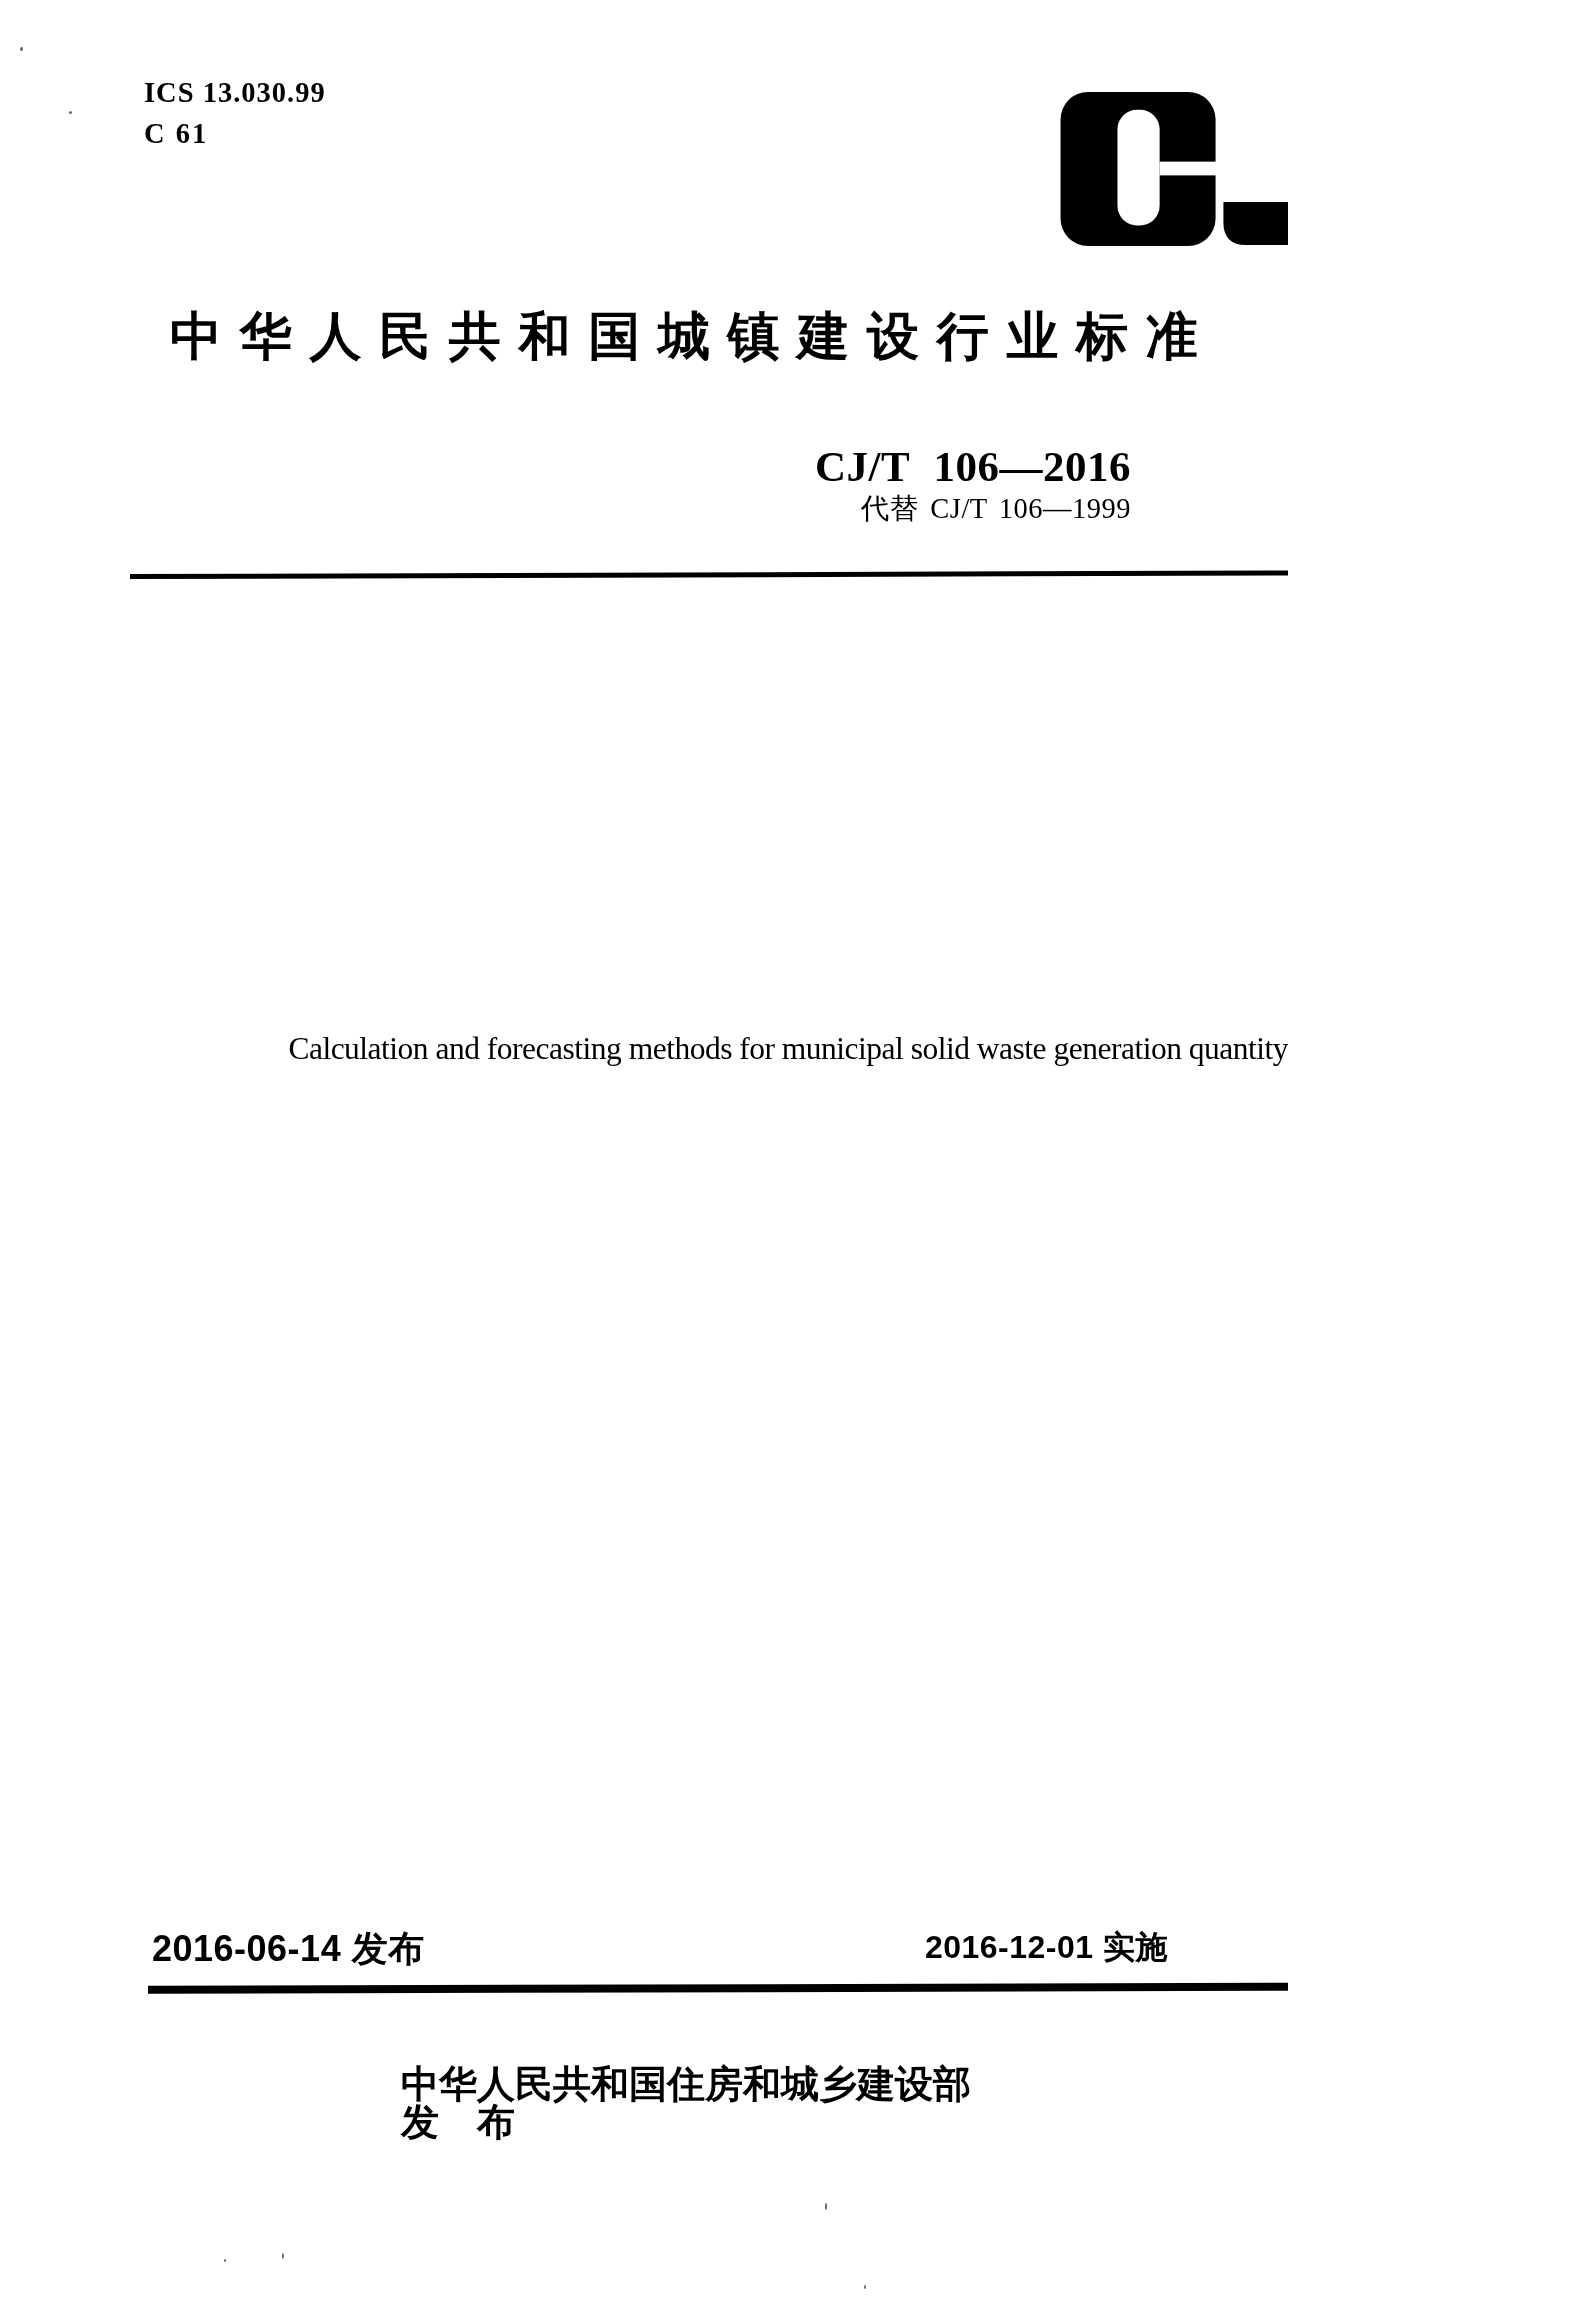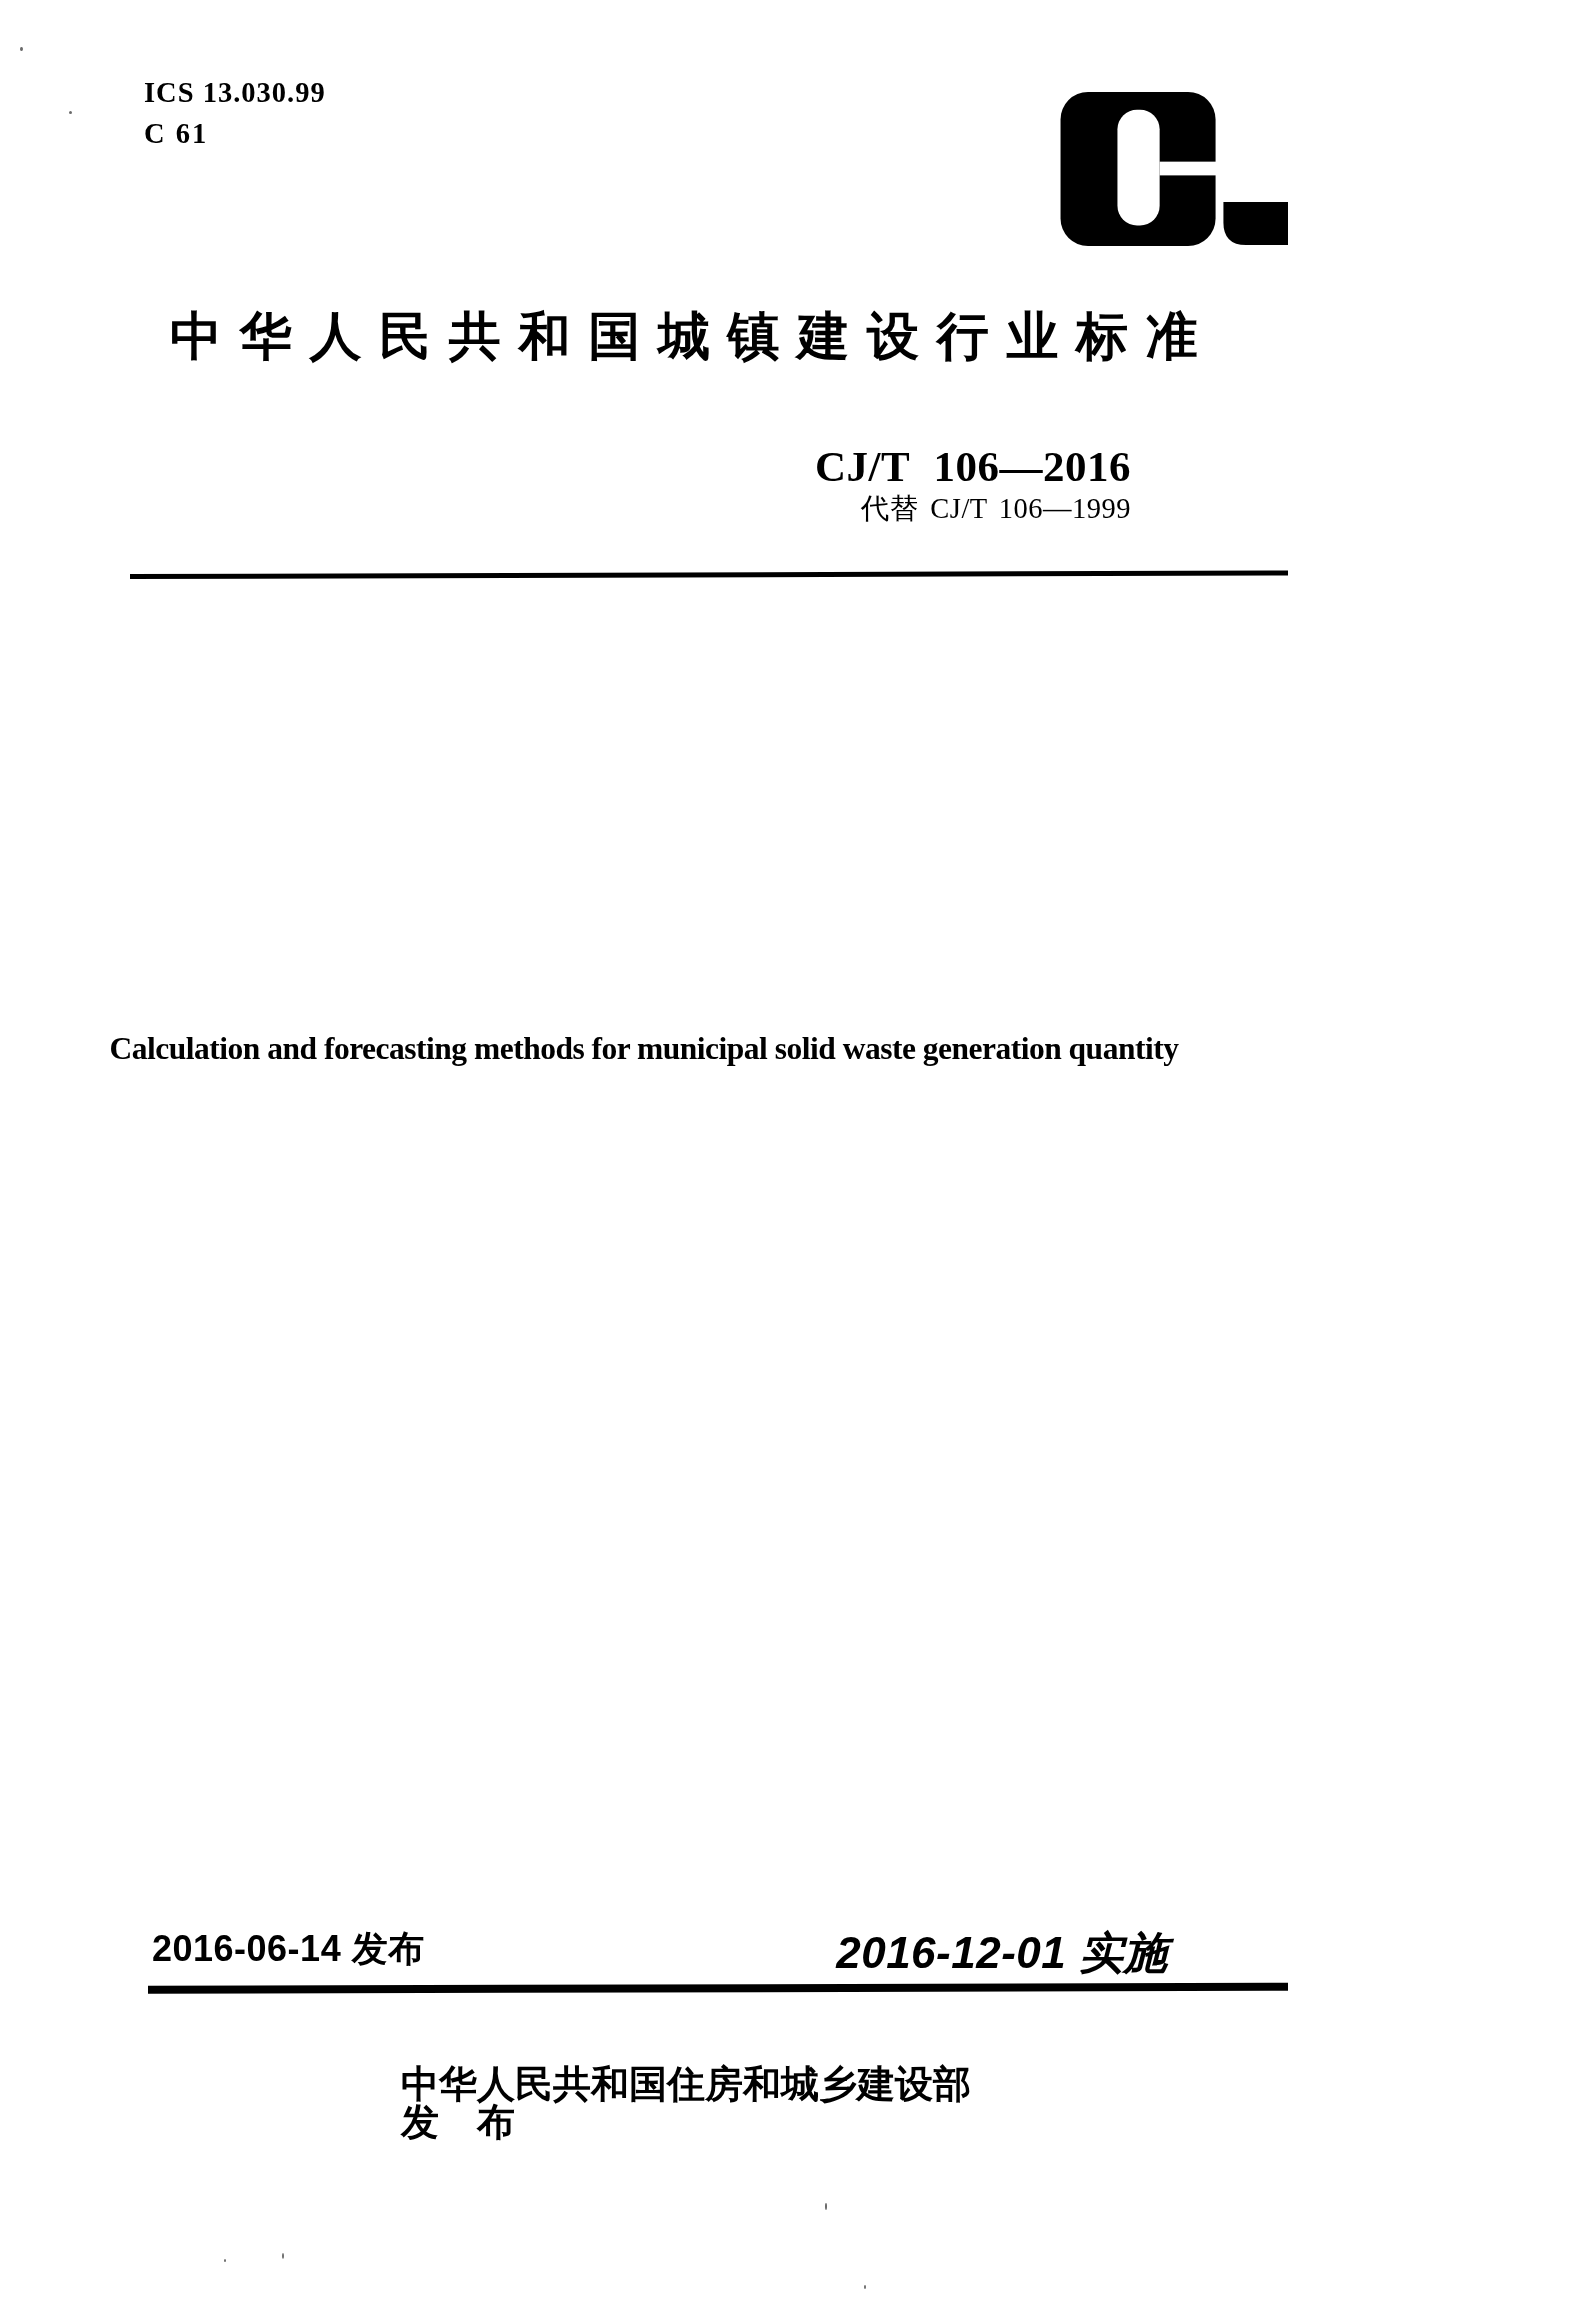--- a/index.html
+++ b/index.html
@@ -33,26 +33,26 @@
   .rule{position:absolute;background:#000;}
   .rule-top{left:130px;top:572px;width:1350px;height:4.9px;transform:rotate(-0.18deg);}
   .rule-bottom{left:148px;top:1984px;width:1328px;height:8.4px;transform:rotate(-0.15deg);}
 
   .main-title{
     left:288px;top:886px;
     font-size:76px;font-weight:700;letter-spacing:3.4px;
   }
 
   .title-en{
-    left:0;right:0;top:1033px;text-align:center;
-    font-size:31.5px;font-weight:700;letter-spacing:-0.5px;
+    left:0;right:0;top:1033px;text-align:right;
+    font-size:31.5px;font-weight:400;letter-spacing:-0.5px;
   }
 
   .date-left{left:152px;top:1931px;font-size:36px;font-weight:700;letter-spacing:0.5px;}
-  .date-right{right:120px;top:1931px;font-size:44px;font-weight:700;letter-spacing:0.5px;font-style:italic;}
+  .date-right{right:120px;top:1931px;font-size:32px;font-weight:700;letter-spacing:0.5px;}
 
   .publisher-row{
     left:401px;top:2065px;
     display:flex;align-items:flex-start;
     font-size:38px;font-weight:700;flex-direction:column;
   }
   .publisher-gap{width:84px;}
   .publish-word{letter-spacing:0;}
 
   .speck{position:absolute;background:#1a1a1a;border-radius:50%;opacity:.65;}

